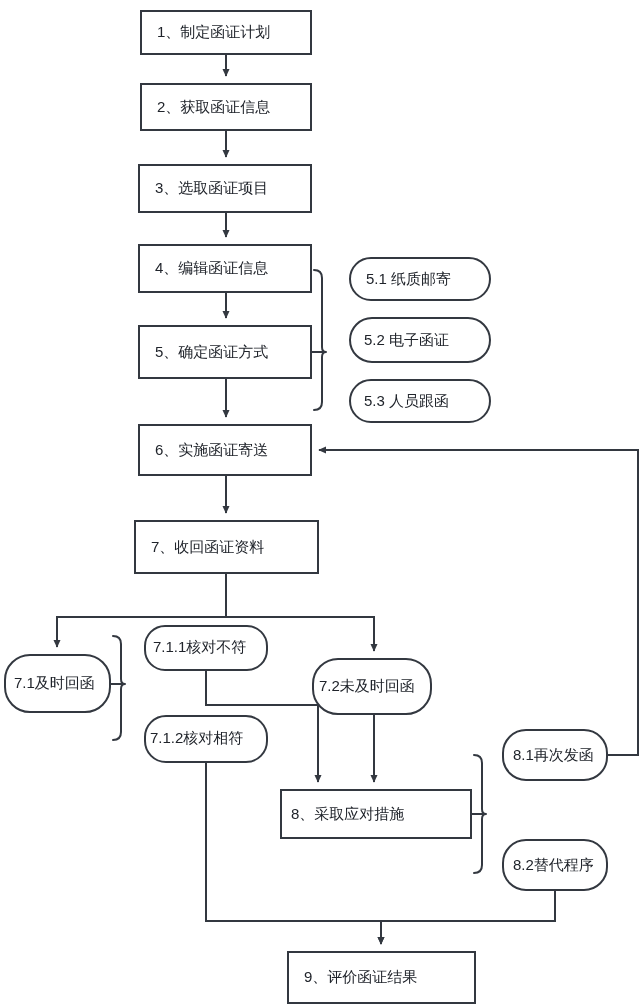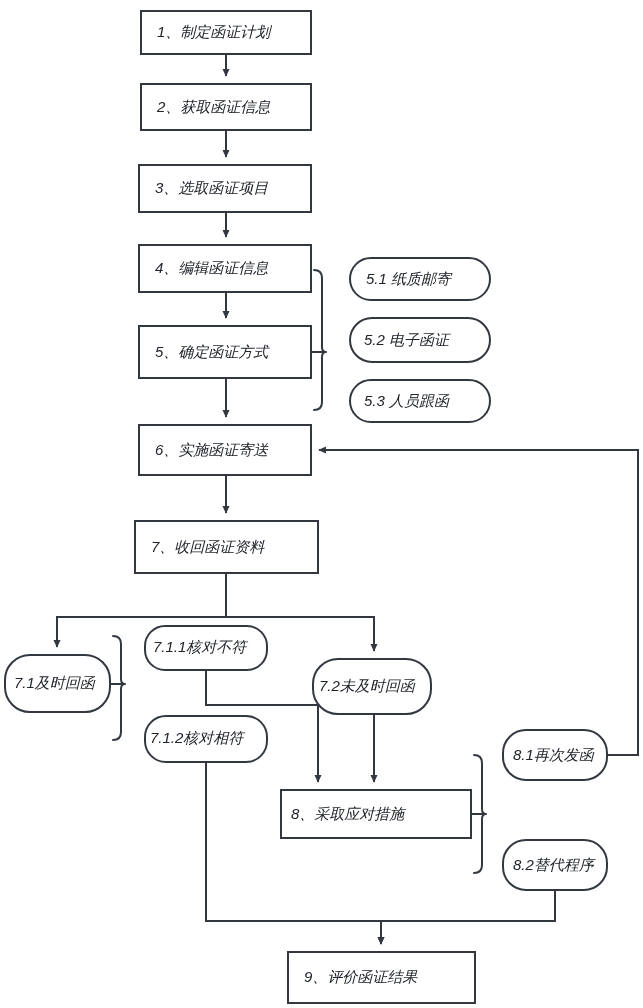--- a/index.html
+++ b/index.html
@@ -10,21 +10,20 @@
   body {
     width: 643px;
     height: 1008px;
     font-family: "Liberation Sans", "DejaVu Sans", sans-serif;
     overflow: hidden;
   }
   #flowchart-root {
     position: relative;
     width: 643px;
     height: 1008px;
-    font-style: italic;
   }
   svg.flow-canvas {
     position: absolute;
     top: 0;
     left: 0;
     width: 643px;
     height: 1008px;
   }
   .node-rect {
     fill: #ffffff;

